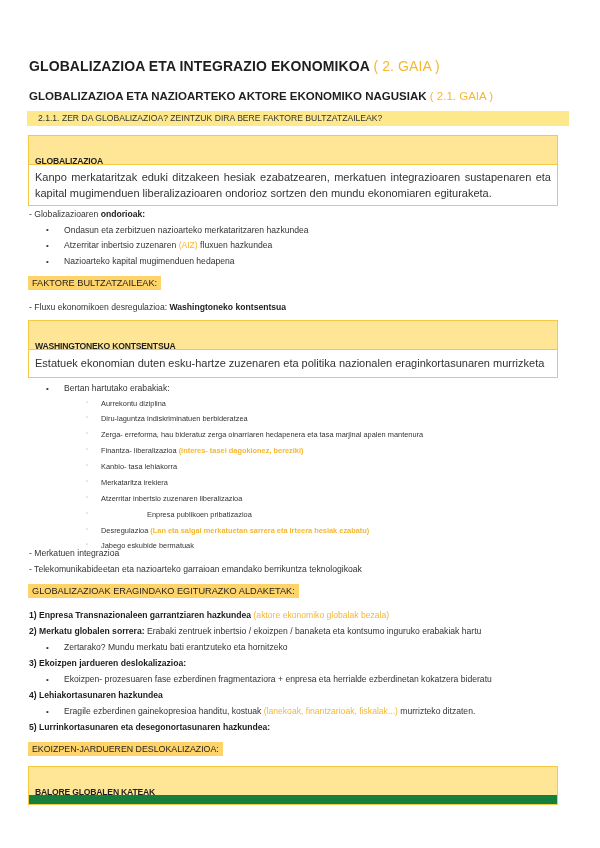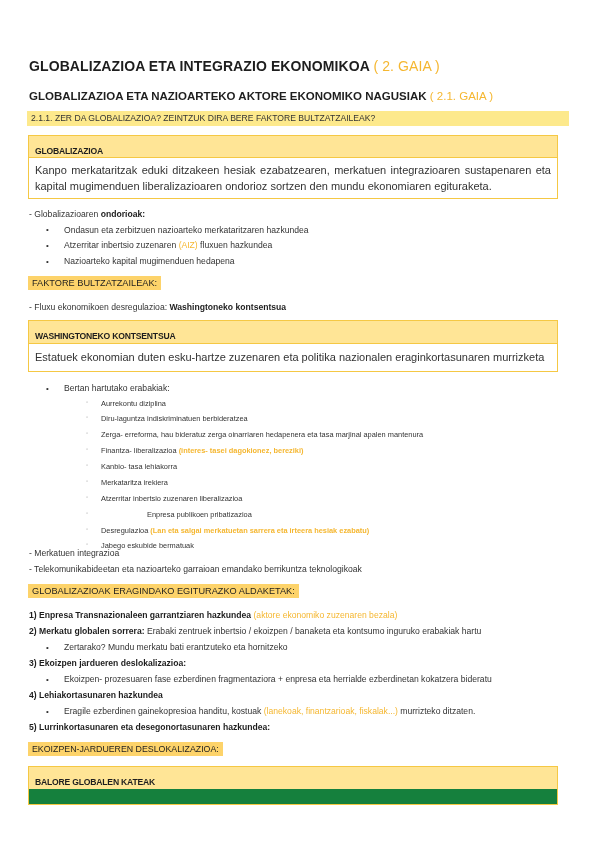--- a/index.html
+++ b/index.html
@@ -5,23 +5,23 @@
   html, body { margin: 0; padding: 0; background: #ffffff; }
   body {
     width: 600px; height: 848px; position: relative; overflow: hidden;
     font-family: "Liberation Sans", "DejaVu Sans", sans-serif; color: #222;
   }
   .abs { position: absolute; }
   .h1 { left: 29px; top: 58px; font-size: 14px; font-weight: bold; color: #1e1e1e; letter-spacing: 0.1px; white-space: nowrap; }
   .h2 { left: 29px; top: 90px; font-size: 11.5px; font-weight: bold; color: #1e1e1e; white-space: nowrap; }
   .accent { color: #f5b731; font-weight: normal; }
   .hl-bar { background: #fde98c; }
-  .sec-bar { left: 27px; top: 111px; width: 542px; height: 15px; font-size: 8.6px; line-height: 15px; padding-left: 4px; box-sizing: border-box; color: #333; white-space: nowrap; }
+  .sec-bar { left: 27px; top: 111px; width: 542px; height: 15px; font-size: 8.6px; line-height: 15px; padding-left: 11px; box-sizing: border-box; color: #333; white-space: nowrap; }
   .box { left: 28px; width: 530px; border: 1.5px solid #f5c844; box-sizing: border-box; background: #fff; }
-  .box-head { background: #ffe596; border-bottom: 1.5px solid #f5c844; font-size: 8.6px; font-weight: bold; color: #1e1e1e; padding: 4px 6px; box-sizing: border-box; letter-spacing: -0.2px; }
+  .box-head { background: #ffe596; border-bottom: 1.5px solid #f5c844; font-size: 8.6px; font-weight: bold; color: #1e1e1e; padding: 14px 6px; box-sizing: border-box; letter-spacing: -0.2px; }
   .box-body { font-size: 11px; color: #333; padding: 4px 6px; line-height: 16px; text-align: justify; }
   .line { font-size: 8.6px; color: #333; white-space: nowrap; }
   .b { font-weight: bold; color: #1e1e1e; }
   .bullet { position: absolute; font-size: 8px; color: #333; }
   .sub-bullet { position: absolute; font-size: 6px; color: #bbb; }
   .small { font-size: 7.4px; color: #333; white-space: nowrap; }
   .orange-b { color: #f5b731; font-weight: bold; }
   .orange { color: #f5b731; }
   .tag { background: #fdd36a; font-size: 9.2px; color: #1e1e1e; padding: 2px 4px; white-space: nowrap; }
 </style>
@@ -79,21 +79,21 @@
   <div class="abs small" style="left:101px; top:526px;"><span>Desregulazioa </span><span class="orange-b">(Lan eta salgai merkatuetan sarrera eta irteera hesiak ezabatu)</span></div>
   <span class="sub-bullet" style="left:86px; top:541px;">▫</span>
   <div class="abs small" style="left:101px; top:541px;"><span>Jabego eskubide bermatuak</span></div>
 </div>
 
 <div class="abs line" style="left:29px; top:548px;">- Merkatuen integrazioa</div>
 <div class="abs line" style="left:29px; top:564px;">- Telekomunikabideetan eta nazioarteko garraioan emandako berrikuntza teknologikoak</div>
 
 <div class="abs tag" style="left:28px; top:584px;">GLOBALIZAZIOAK ERAGINDAKO EGITURAZKO ALDAKETAK:</div>
 
-<div class="abs line" style="left:29px; top:610px;"><span class="b">1)</span> <span class="b">Enpresa Transnazionaleen garrantziaren hazkundea</span> <span class="orange">(aktore ekonomiko zuzenaren bezala)</span></div>
+<div class="abs line" style="left:29px; top:610px;"><span class="b">1)</span> <span class="b">Enpresa Transnazionaleen garrantziaren hazkundea</span> <span class="orange">(aktore ekonomiko globalak bezala)</span></div>
 <div class="abs line" style="left:29px; top:626px;"><span class="b">2)</span> <span class="b">Merkatu globalen sorrera:</span><span> Erabaki zentruek inbertsio / ekoizpen / banaketa eta kontsumo inguruko erabakiak hartu</span></div>
 <span class="bullet" style="left:46px; top:643px;">•</span>
 <div class="abs line" style="left:64px; top:642px;">Zertarako? Mundu merkatu bati erantzuteko eta hornitzeko</div>
 <div class="abs line" style="left:29px; top:658px;"><span class="b">3)</span> <span class="b">Ekoizpen jardueren deslokalizazioa:</span></div>
 <span class="bullet" style="left:46px; top:675px;">•</span>
 <div class="abs line" style="left:64px; top:674px;">Ekoizpen- prozesuaren fase ezberdinen fragmentaziora + enpresa eta herrialde ezberdinetan kokatzera bideratu</div>
 <div class="abs line" style="left:29px; top:690px;"><span class="b">4)</span> <span class="b">Lehiakortasunaren hazkundea</span></div>
 <span class="bullet" style="left:46px; top:707px;">•</span>
 <div class="abs line" style="left:64px; top:706px;"><span>Eragile ezberdinen gainekopresioa handitu, kostuak </span><span class="orange">(lanekoak, finantzarioak, fiskalak...)</span><span> murrizteko ditzaten.</span></div>
 <div class="abs line" style="left:29px; top:722px;"><span class="b">5)</span> <span class="b">Lurrinkortasunaren eta desegonortasunaren hazkundea:</span></div>

